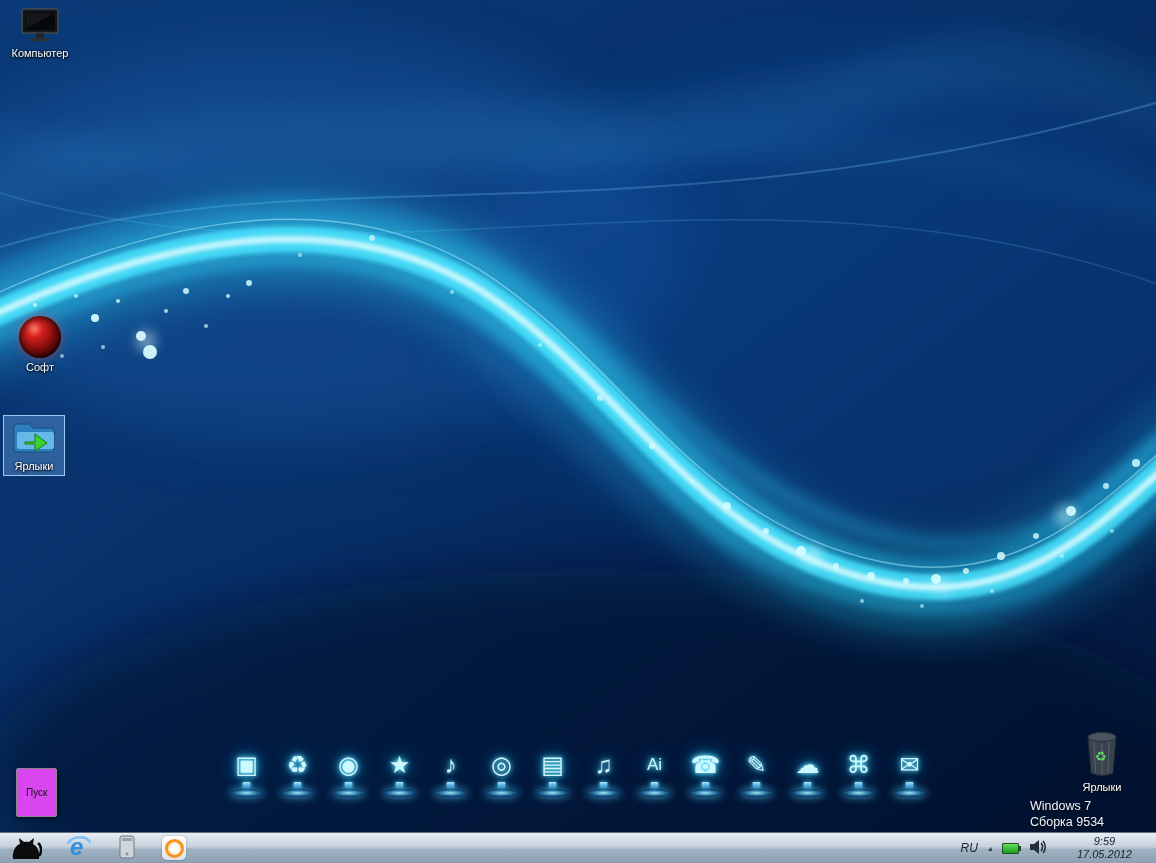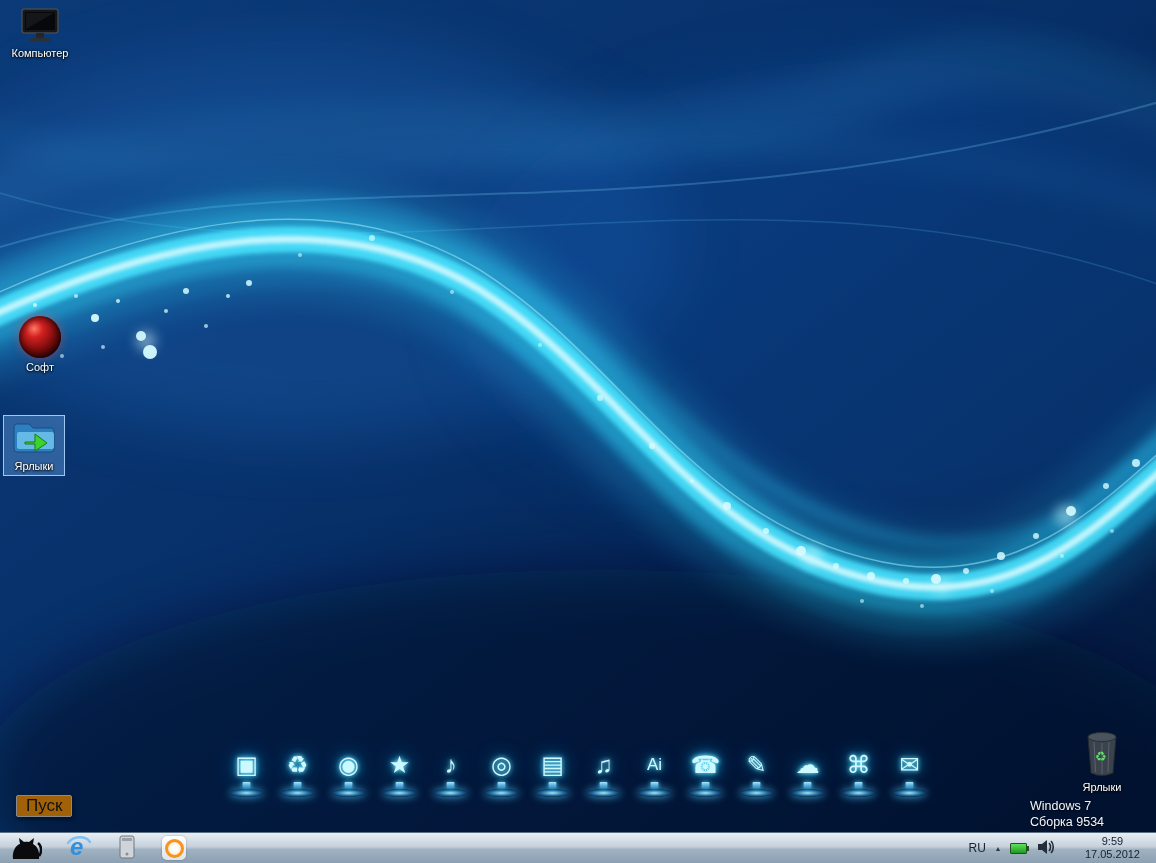--- a/index.html
+++ b/index.html
@@ -32,37 +32,37 @@
     text-shadow:0 0 4px #7deeff,0 0 10px #2cc4f4,0 0 20px #0e93d6;}
   .dock-glyph.glyph-text{font-size:17px;font-weight:normal;}
   .dock-stand{width:8px;height:6px;border-radius:1px;
     background:linear-gradient(#aee9ff,#2277b3);box-shadow:0 0 5px #45cdfa;}
   .dock-base{width:34px;height:8px;border-radius:50%;margin-top:1px;
     background:radial-gradient(ellipse at center,rgba(175,242,255,.95) 0%,rgba(60,180,240,.55) 45%,rgba(20,90,160,.15) 75%,rgba(0,0,0,0) 100%);
     box-shadow:0 0 9px rgba(80,210,255,.8);}
 
   
   .start-tooltip{position:absolute;left:16px;bottom:46px;z-index:9;
-    background:#a16207;border:1px solid #8a8a8a;border-radius:2px;
-    padding:0 9px;font-size:17px;color:#111;box-shadow:1px 2px 4px rgba(0,0,0,.45);}
+    background:#d946ef;border:1px solid #8a8a8a;border-radius:2px;
+    padding:18px 9px;font-size:10px;color:#111;box-shadow:1px 2px 4px rgba(0,0,0,.45);}
 
   
   .taskbar{position:absolute;left:0;right:0;bottom:0;height:30px;z-index:10;
     display:flex;align-items:center;
     background:linear-gradient(#e9eef4 0%,#c6d1dc 45%,#a0b2c2 55%,#8ba0b2 100%);
     border-top:1px solid #5c7084;}
   .tb-apps{display:flex;align-items:center;gap:24px;margin-left:8px;}
   .tb-btn{background:none;border:none;padding:0;margin:0;display:flex;
     align-items:center;justify-content:center;cursor:pointer;height:30px;}
   .wmp{width:24px;height:24px;border-radius:5px;display:flex;align-items:center;justify-content:center;
     background:linear-gradient(#ffffff,#dde4ea);box-shadow:0 0 2px rgba(0,0,0,.35);}
   .wmp-ring{width:13px;height:13px;border-radius:50%;border:3px solid #f7941e;
     background:radial-gradient(circle,#ffffff 30%,#ffd9a8 100%);}
-  .tb-tray{margin-left:auto;display:flex;align-items:center;gap:10px;padding-right:16px;
-    color:#16222e;font-size:12px;}
+  .tb-tray{margin-left:auto;display:flex;align-items:center;gap:10px;padding-right:24px;
+    color:#16222e;font-size:12px;font-style:italic;}
   .chevron{font-size:8px;color:#2a3845;}
   .battery{width:15px;height:9px;border:1px solid #23501f;border-radius:1px;position:relative;
     background:linear-gradient(#5fe05f,#1d9b1d);}
   .battery-tip{position:absolute;right:-3px;top:2px;width:2px;height:5px;background:#23501f;}
   .clock{text-align:center;font-size:11px;line-height:13px;color:#14212e;margin-left:20px;}
 </style>
 </head>
 <body>
 
 <div class="screen">

